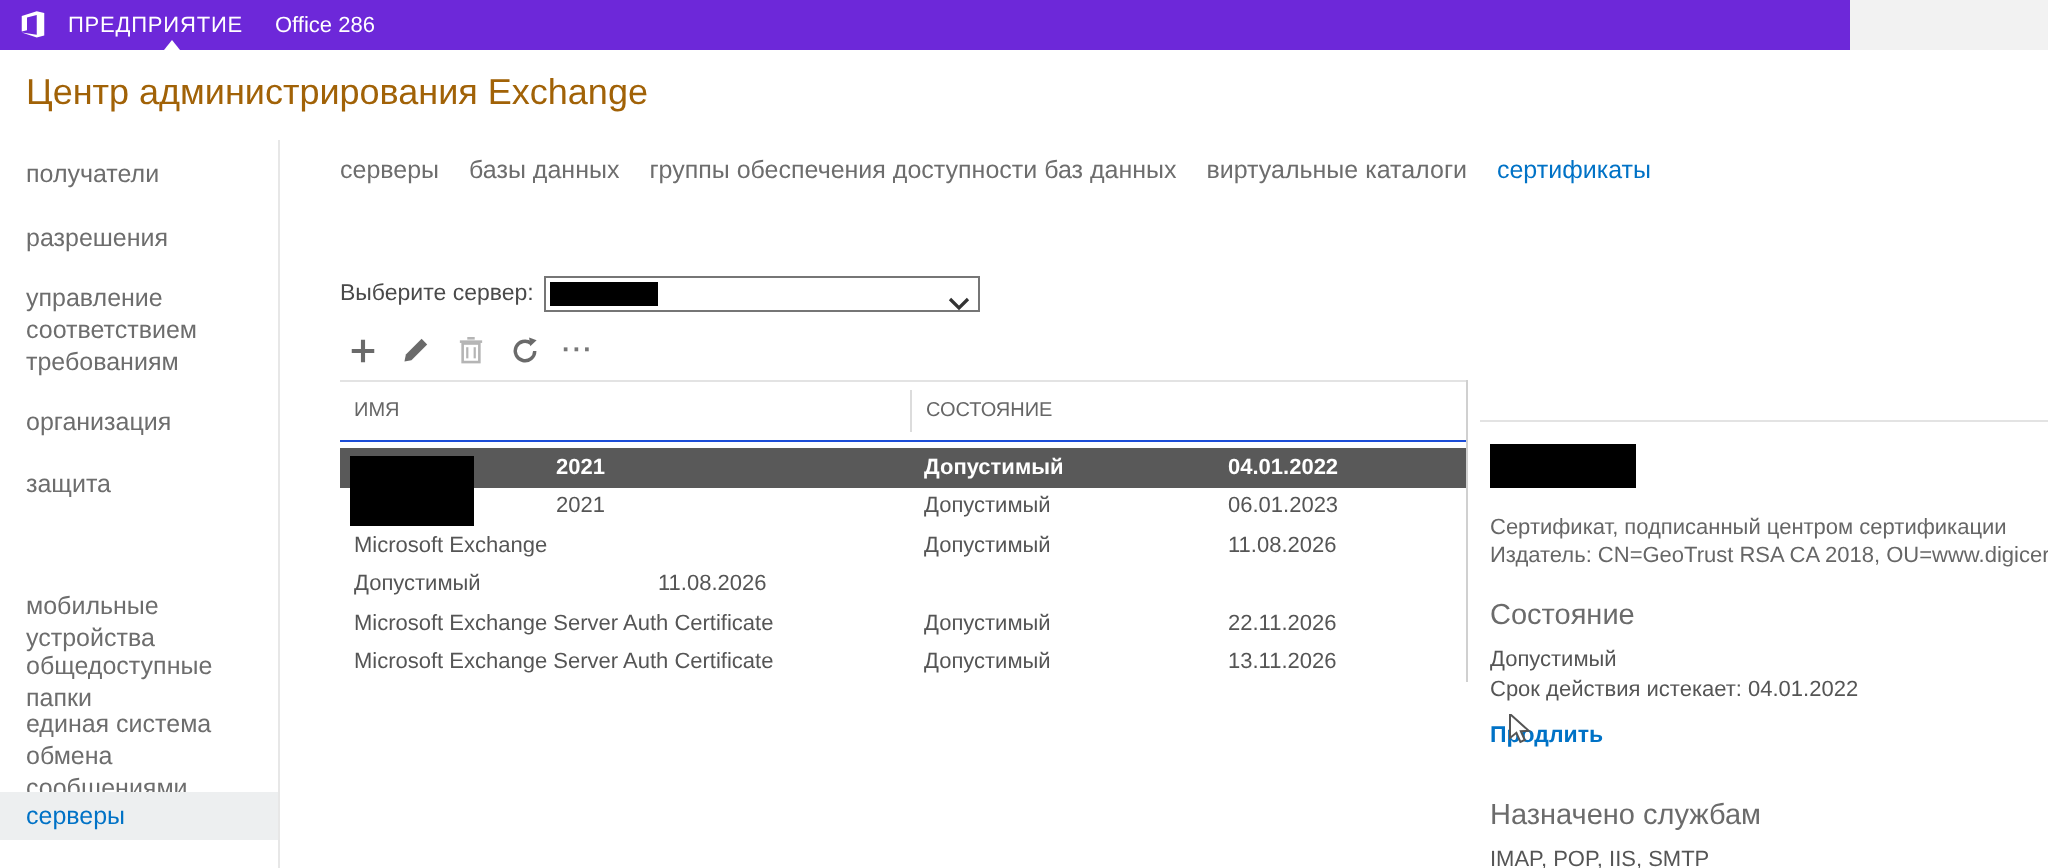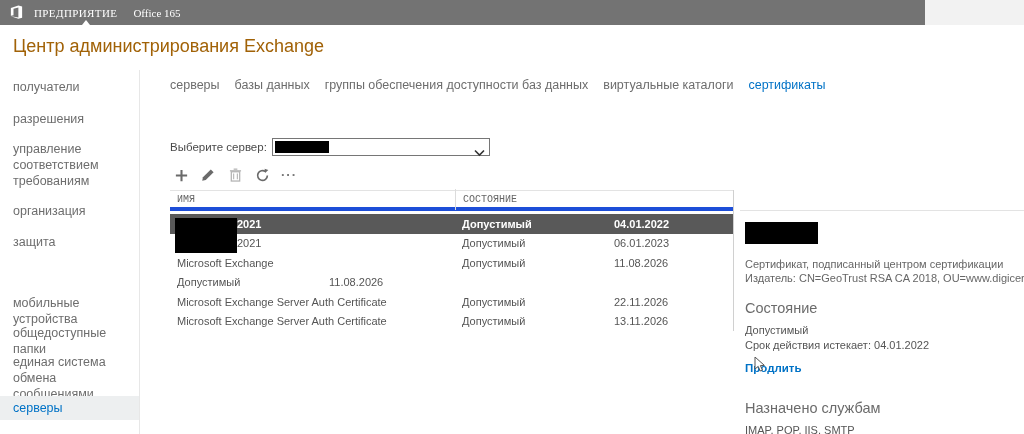--- a/index.html
+++ b/index.html
@@ -1,21 +1,21 @@
 <!DOCTYPE html>
 <html><head>
 <meta charset="utf-8">
 <style>
   * { margin:0; padding:0; box-sizing:border-box; }
   html,body { background:#fff; }
   body { font-family:"Liberation Sans","DejaVu Sans",sans-serif; }
   .screen { position:relative; width:1024px; height:434px; background:#fff; overflow:hidden; }
 
   
-  .topbar { position:absolute; left:0; top:0; width:964px; height:25px; background:#737373; display:flex; align-items:center;font-family:Liberation Serif, serif; }
+  .topbar { position:absolute; left:0; top:0; width:964px; height:25px; background:#6d28d9; display:flex; align-items:center; }
   .topbar-right { position:absolute; left:925px; top:0; width:99px; height:25px; background:#f2f2f2; }
   .office-logo { margin-left:9px; display:flex; align-items:center; }
   .brand { position:relative; margin-left:10px; height:25px; display:flex; align-items:center; }
   .brand-label { color:#fff; font-size:11px; letter-spacing:0.4px; }
   .brand-caret { position:absolute; left:48px; bottom:0; width:0; height:0;
                  border-left:4px solid transparent; border-right:4px solid transparent; border-bottom:5px solid #ffffff; }
   .product-label { color:#fff; font-size:11px; margin-left:16px; }
   .bell { position:absolute; right:6px; top:3px; }
 
   .redact { background:#000; }
@@ -39,33 +39,33 @@
   .redact-server { position:absolute; left:2px; top:2px; width:54px; height:12px; }
   .select-chevron { position:absolute; right:4px; top:4px; }
 
   
   .toolbar { position:absolute; left:172px; top:166px; display:flex; align-items:center; gap:9px; height:18px; }
   .tool-btn { width:18px; height:18px; display:flex; align-items:center; justify-content:center; cursor:pointer; }
   .more-glyph { font-size:13px; font-weight:bold; color:#777; letter-spacing:1px; line-height:10px; }
 
   
   .cert-table { position:absolute; left:170px; top:190px; width:564px; border-right:1px solid #d0d0d0; }
-  .thead { display:flex; height:21px; border-top:1px solid #e3e3e3; border-bottom:4px solid #1d4ed8; align-items:center;font-family:Liberation Mono, monospace; }
+  .thead { display:flex; height:31px; border-top:1px solid #e3e3e3; border-bottom:1px solid #1d4ed8; align-items:center; }
   .th { font-size:10px; color:#666; padding-left:7px; height:21px; display:flex; align-items:center; position:relative; cursor:pointer; }
   .th + .th { border-left:1px solid #dcdcdc; }
   .col-name  { width:285px; }
   .col-state { width:152px; }
   .col-exp   { width:126px; }
   .sort-glyph { position:absolute; right:8px; top:7px; font-size:7px; color:#555; }
   .tbody { margin-top:3px; position:relative; }
   .tr { display:flex; height:19.5px; align-items:center; cursor:pointer; }
   .td { font-size:11px; color:#555; padding-left:7px; overflow:hidden; white-space:nowrap; }
   .tr.selected { background:#595959; }
   .tr.selected .td { color:#fff; font-weight:bold; }
-  .td.redacted-name { padding-left:67px; }
+  .td.redacted-name { padding-left:108px; }
   .redact-rows { position:absolute; left:5px; top:4px; width:62px; height:35px; z-index:2; }
 
   
   .details { position:absolute; left:740px; top:210px; width:284px; height:224px; border-top:1px solid #e3e3e3; overflow:hidden; }
   .redact-cert { margin:11px 0 14px 5px; width:73px; height:22px; }
   .d-desc { font-size:11px; color:#666; margin-left:5px; margin-bottom:2px; white-space:nowrap; }
   .d-issuer { font-size:11px; color:#666; margin-left:5px; white-space:nowrap; }
   .d-heading { font-size:14.5px; font-weight:400; color:#6b6b6b; margin:16px 0 8px 5px; }
   .d-heading.services { margin-top:24px; }
   .d-value { font-size:11px; color:#555; margin-left:5px; margin-bottom:3px; }
@@ -80,21 +80,21 @@
   <div class="topbar">
     <span class="office-logo">
       <svg width="15" height="15" viewBox="0 0 16 16">
         <path fill-rule="evenodd" fill="#ffffff" d="M2,3.2 L10,0.6 L14,1.6 L14,13.6 L10,14.6 L2,12 L10,13.2 L10,2.6 L4.8,4 L4.8,10.8 L2,11.4 Z"></path>
       </svg>
     </span>
     <span class="brand">
       <span class="brand-label">ПРЕДПРИЯТИЕ</span>
       <span class="brand-caret"></span>
     </span>
-    <span class="product-label">Office 165</span>
+    <span class="product-label">Office 286</span>
     <span class="bell">
       <svg width="18" height="18" viewBox="0 0 16 16">
         <path fill="#ffffff" d="M8 1.8 C5.8 1.8 4.8 3.6 4.8 5.6 L4.8 8.8 L3.4 10.8 L12.6 10.8 L11.2 8.8 L11.2 5.6 C11.2 3.6 10.2 1.8 8 1.8 Z"></path>
         <path fill="#ffffff" d="M6.6 11.6 a1.5 1.5 0 0 0 2.8 0 Z"></path>
       </svg>
     </span>
   </div>
   <div class="topbar-right">
     
   </div>

